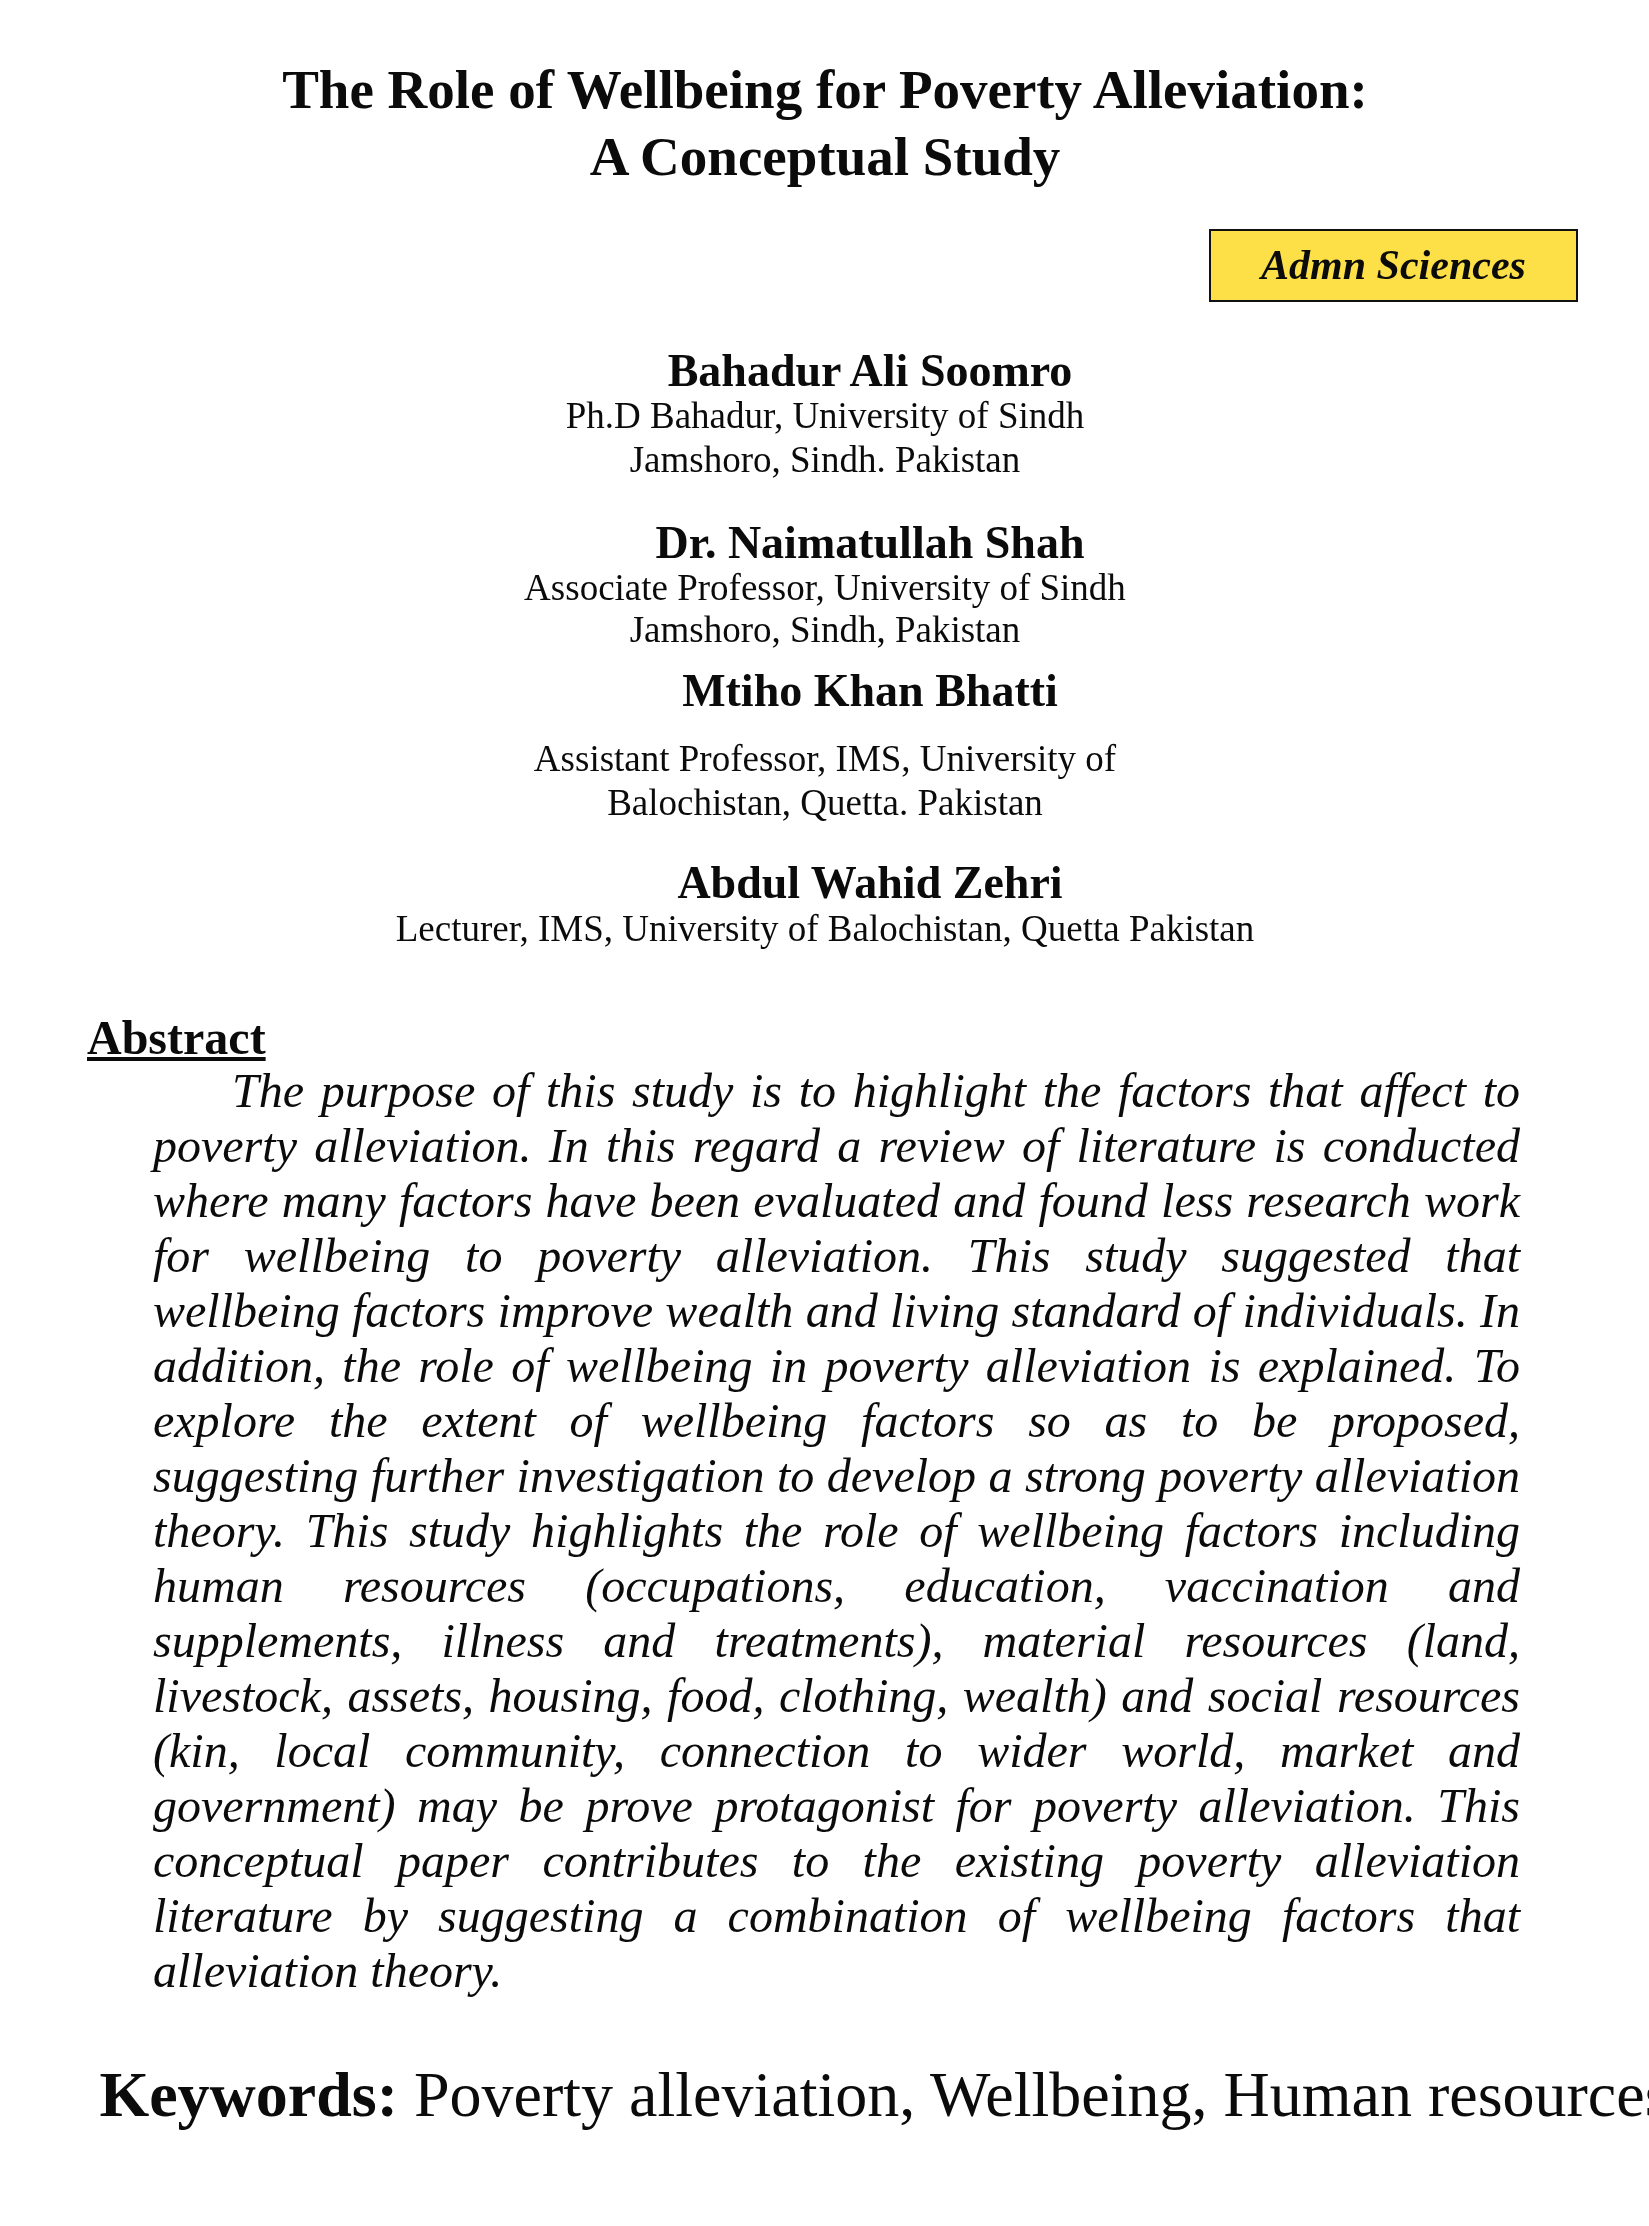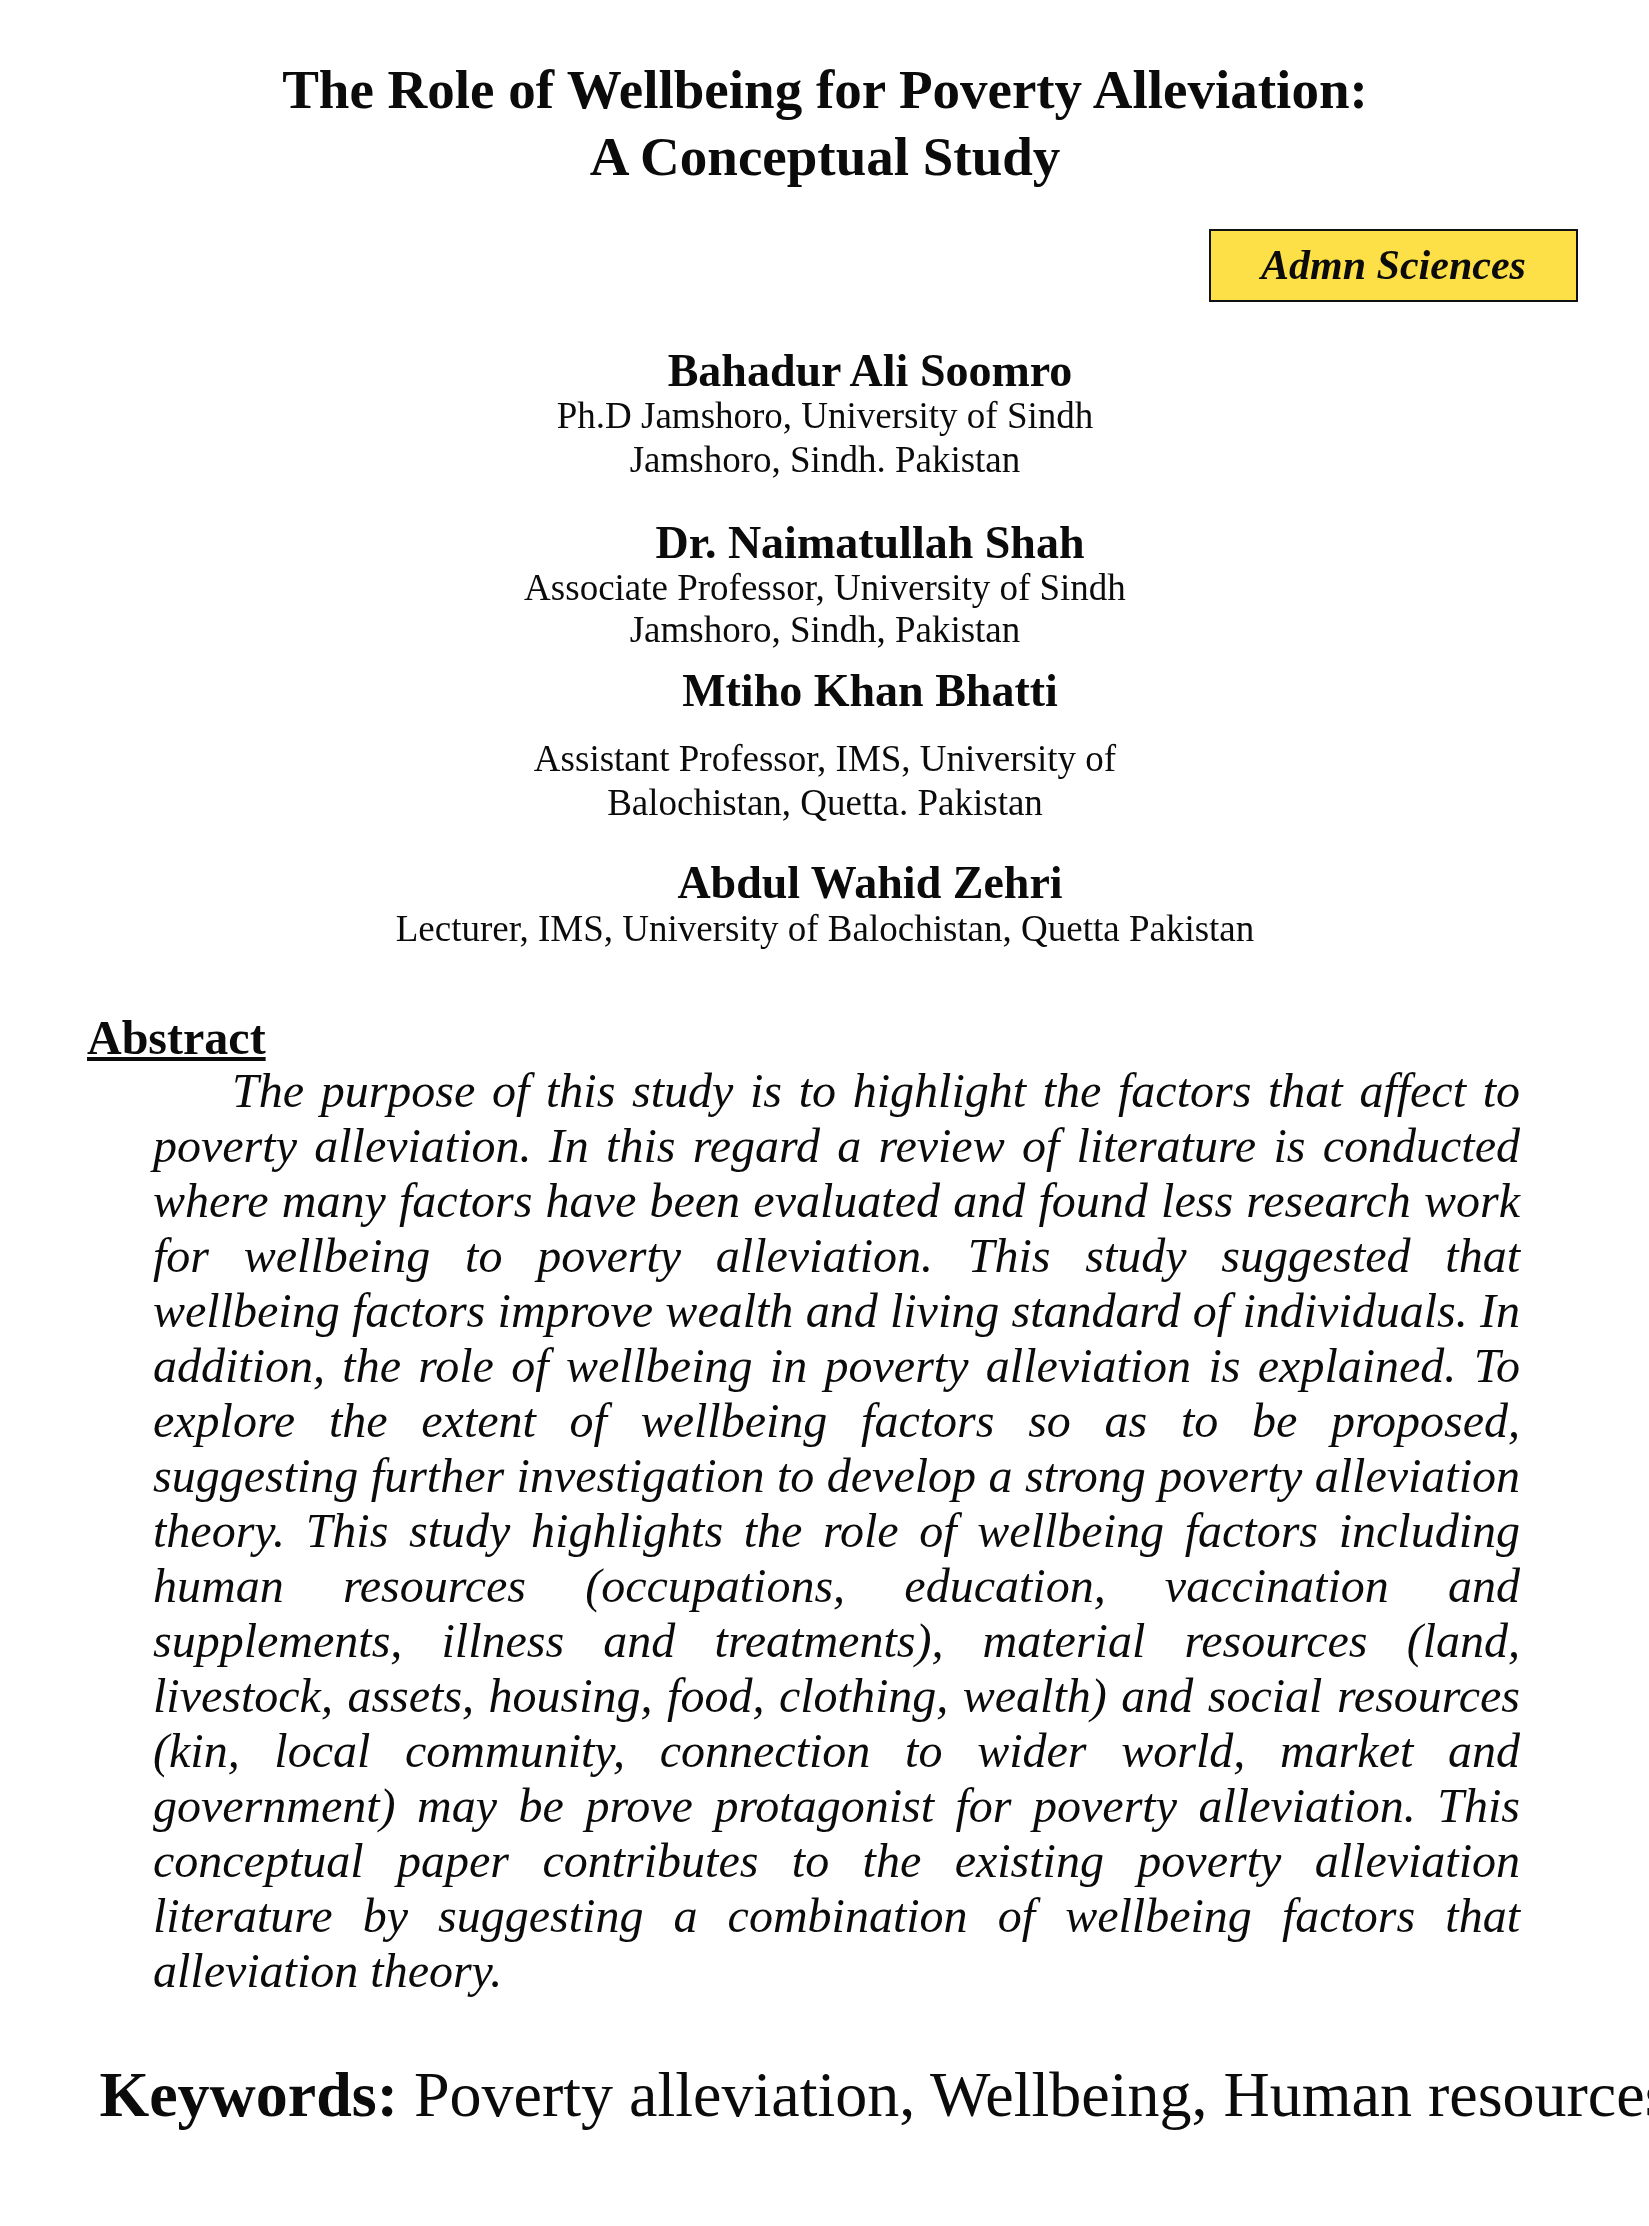--- a/index.html
+++ b/index.html
@@ -42,21 +42,21 @@
 
 <h1 class="title">
   <span class="l1">The Role of Wellbeing for Poverty Alleviation:</span>
   <span class="l2">A Conceptual Study</span>
 </h1>
 
 <div class="badge">Admn Sciences</div>
 
 <div class="author">
   <div class="name" style="top:344px">Bahadur Ali Soomro</div>
-  <div class="aff" style="top:394px">Ph.D Jamshoro, University of Sindh</div>
+  <div class="aff" style="top:394px">Ph.D Bahadur, University of Sindh</div>
   <div class="aff" style="top:438px">Jamshoro, Sindh. Pakistan</div>
 </div>
 
 <div class="author">
   <div class="name" style="top:516px">Dr. Naimatullah Shah</div>
   <div class="aff" style="top:566px">Associate Professor, University of Sindh</div>
   <div class="aff" style="top:608px">Jamshoro, Sindh, Pakistan</div>
 </div>
 
 <div class="author">

